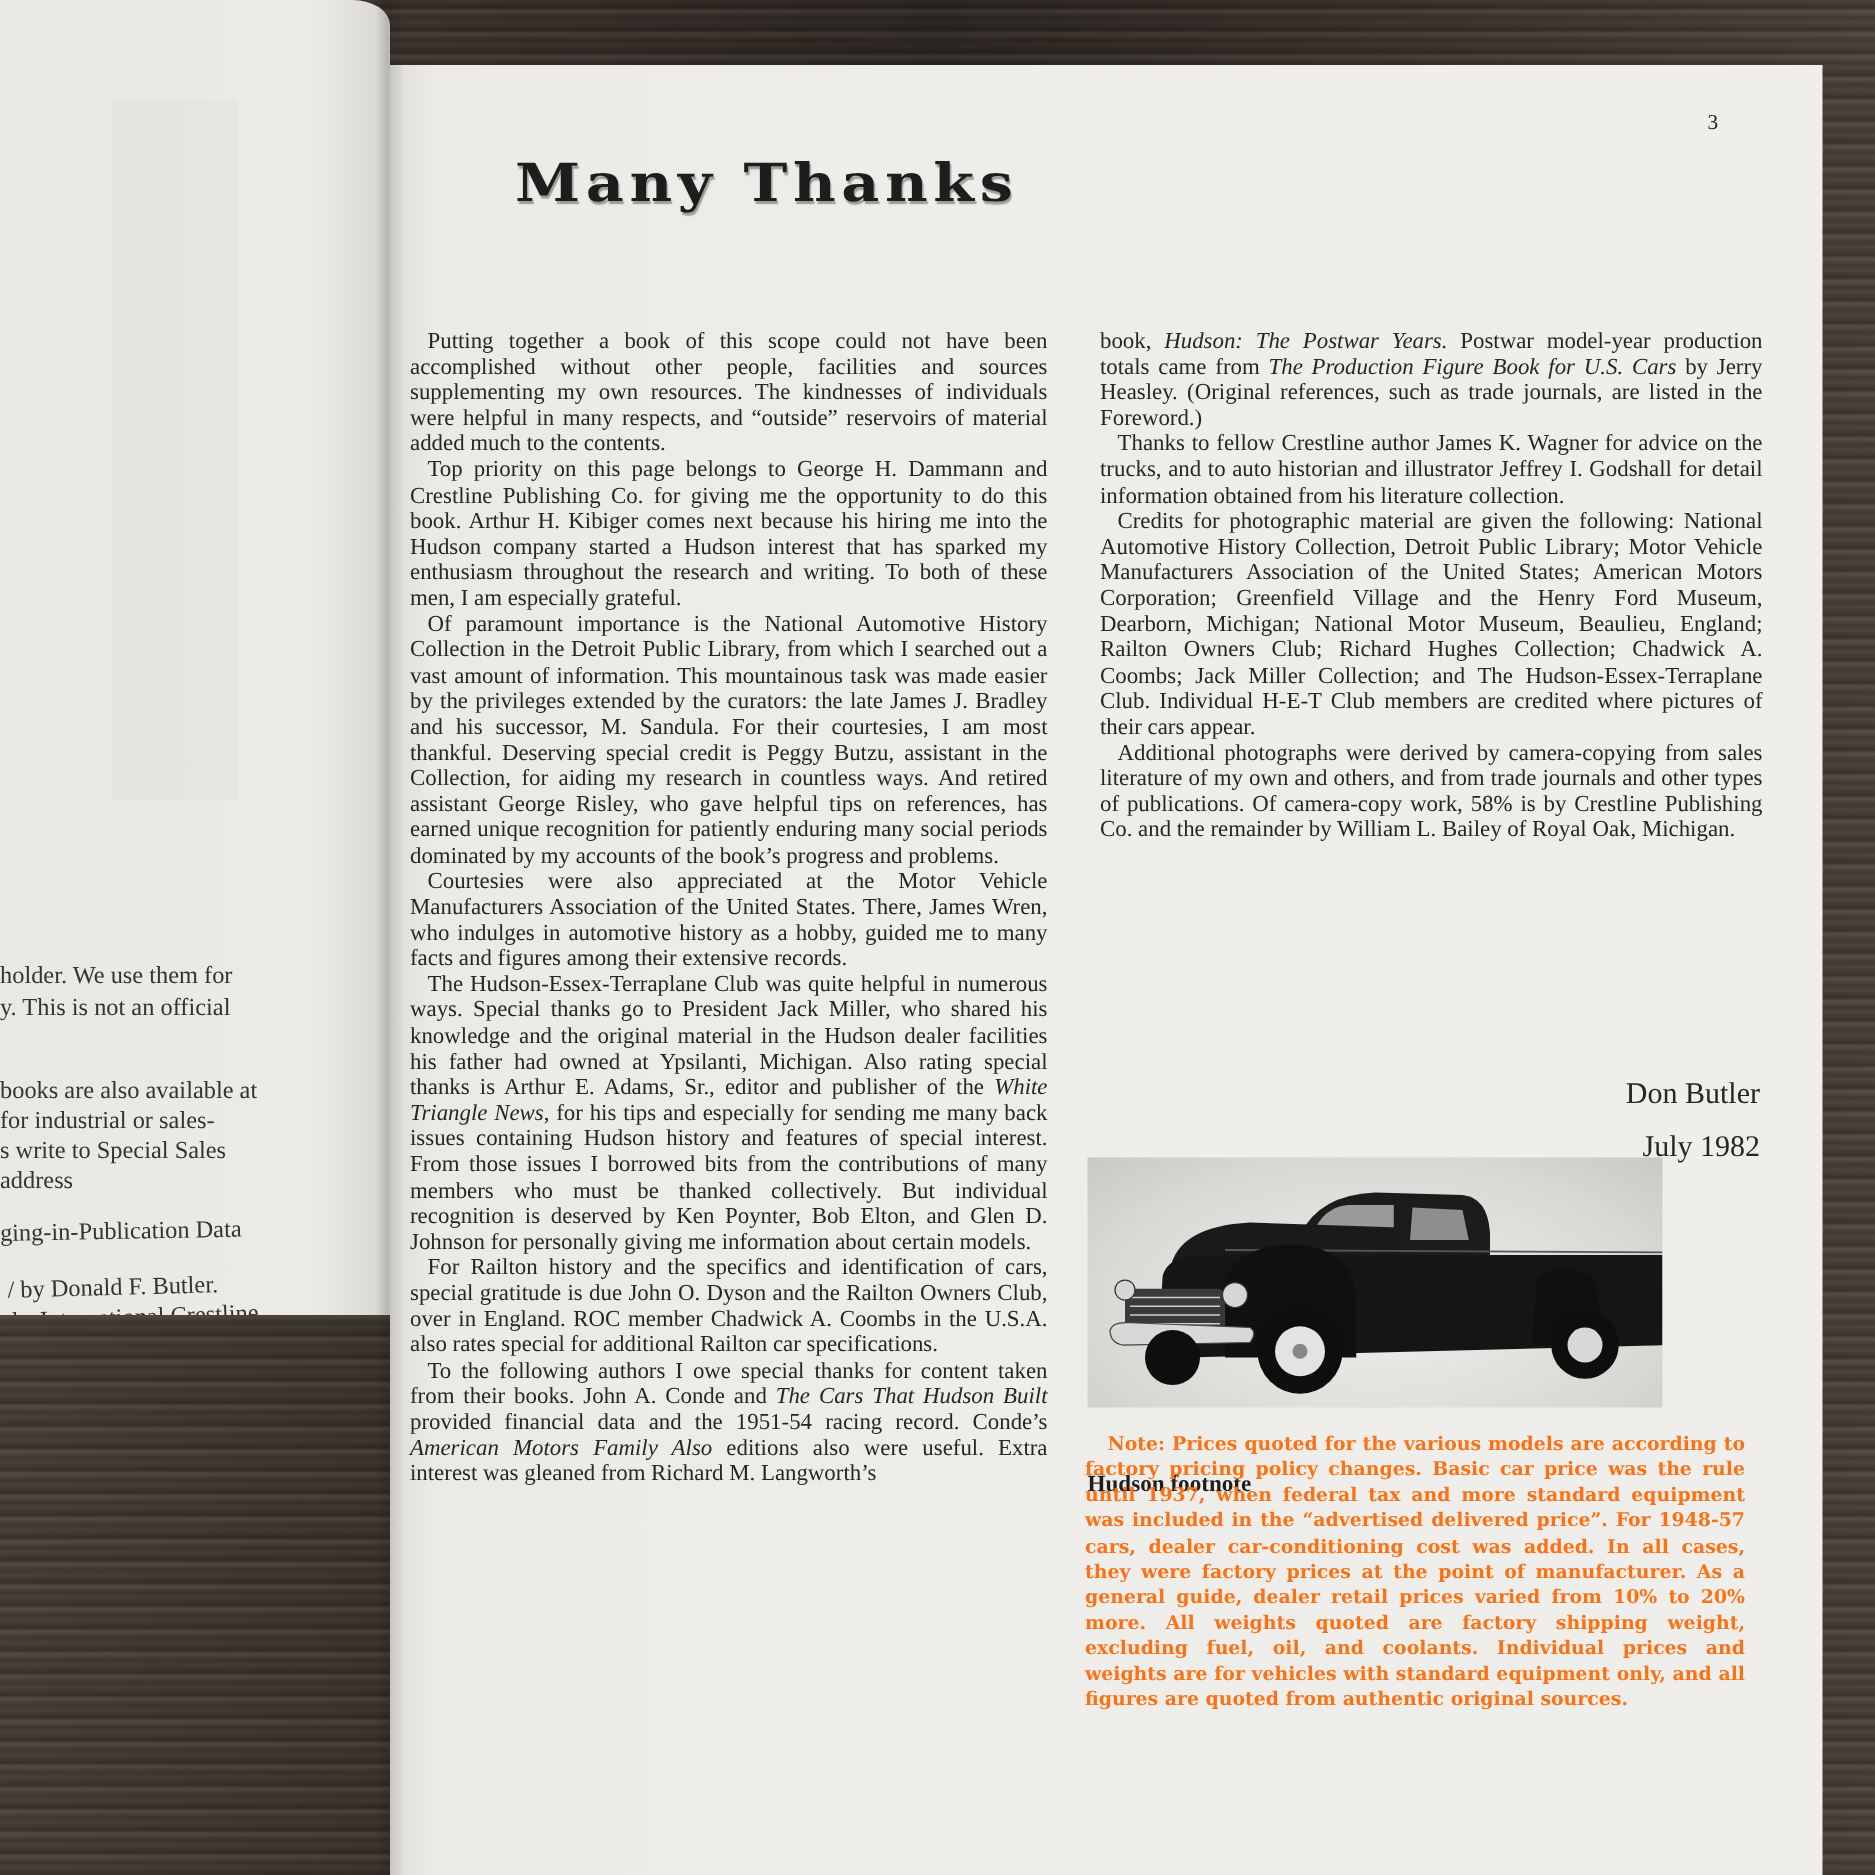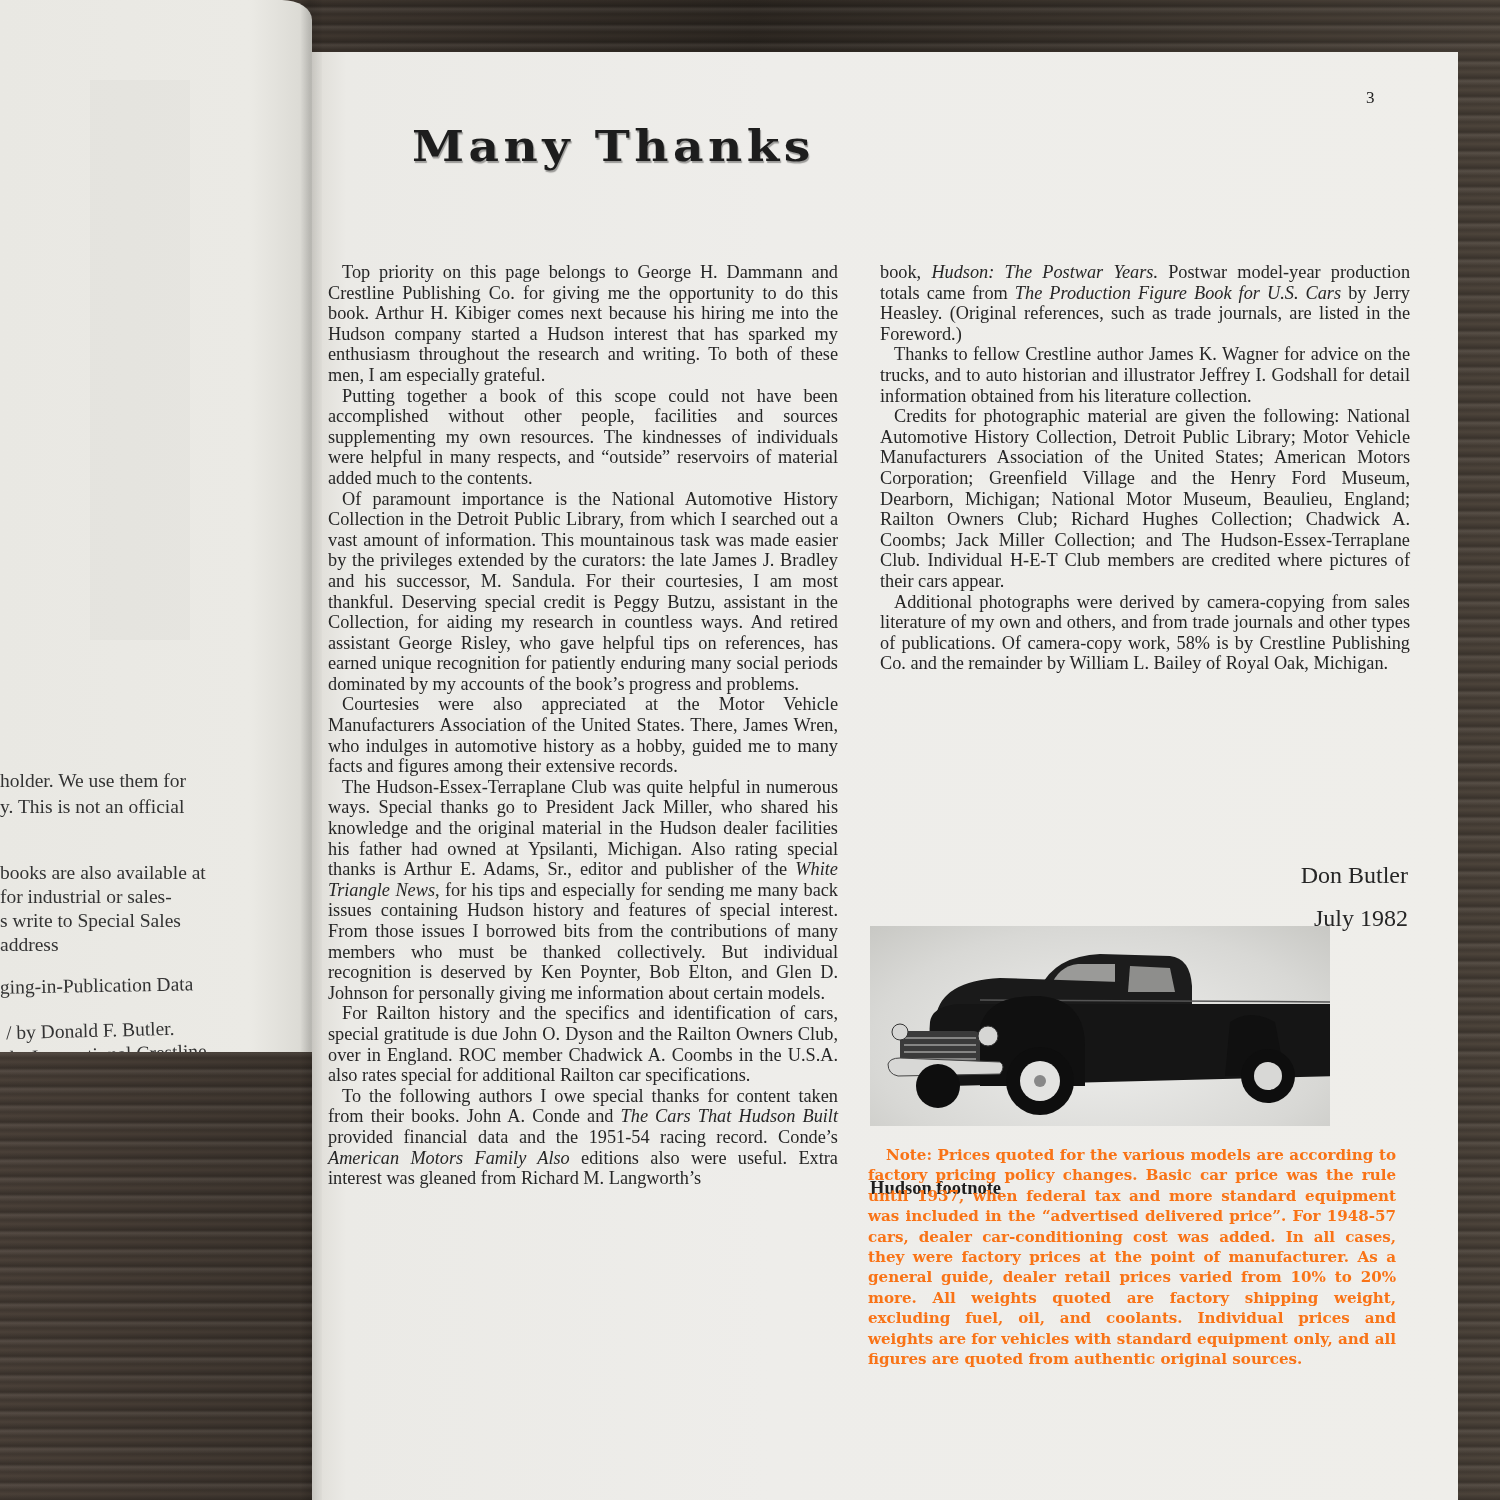--- a/index.html
+++ b/index.html
@@ -105,22 +105,22 @@
   <div class="left-line" style="left:0;top:1272px;transform:rotate(-4deg)">nited States of America</div>
 </div>
 
 <div class="right-page"></div>
 <div class="gutter-shadow"></div>
 
 <div class="page-number">3</div>
 <h1 class="page-title">Many Thanks</h1>
 
 <div class="col col-left">
+  <p>Putting together a book of this scope could not have been accomplished without other people, facilities and sources supplementing my own resources. The kindnesses of individuals were helpful in many respects, and “outside” reservoirs of material added much to the contents.</p>
   <p>Top priority on this page belongs to George H. Dammann and Crestline Publishing Co. for giving me the opportunity to do this book. Arthur H. Kibiger comes next because his hiring me into the Hudson company started a Hudson interest that has sparked my enthusiasm throughout the research and writing. To both of these men, I am especially grateful.</p>
-  <p>Putting together a book of this scope could not have been accomplished without other people, facilities and sources supplementing my own resources. The kindnesses of individuals were helpful in many respects, and “outside” reservoirs of material added much to the contents.</p>
   <p>Of paramount importance is the National Automotive History Collection in the Detroit Public Library, from which I searched out a vast amount of information. This mountainous task was made easier by the privileges extended by the curators: the late James J. Bradley and his successor, M. Sandula. For their courtesies, I am most thankful. Deserving special credit is Peggy Butzu, assistant in the Collection, for aiding my research in countless ways. And retired assistant George Risley, who gave helpful tips on references, has earned unique recognition for patiently enduring many social periods dominated by my accounts of the book’s progress and problems.</p>
   <p>Courtesies were also appreciated at the Motor Vehicle Manufacturers Association of the United States. There, James Wren, who indulges in automotive history as a hobby, guided me to many facts and figures among their extensive records.</p>
   <p><span>The Hudson-Essex-Terraplane Club was quite helpful in numerous ways. Special thanks go to President Jack Miller, who shared his knowledge and the original material in the Hudson dealer facilities his father had owned at Ypsilanti, Michigan. Also rating special thanks is Arthur E. Adams, Sr., editor and publisher of the </span><i>White Triangle News</i><span>, for his tips and especially for sending me many back issues containing Hudson history and features of special interest. From those issues I borrowed bits from the contributions of many members who must be thanked collectively. But individual recognition is deserved by Ken Poynter, Bob Elton, and Glen D. Johnson for personally giving me information about certain models.</span></p>
   <p>For Railton history and the specifics and identification of cars, special gratitude is due John O. Dyson and the Railton Owners Club, over in England. ROC member Chadwick A. Coombs in the U.S.A. also rates special for additional Railton car specifications.</p>
   <p><span>To the following authors I owe special thanks for content taken from their books. John A. Conde and </span><i>The Cars That Hudson Built</i><span> provided financial data and the 1951-54 racing record. Conde’s </span><i>American Motors Family Also</i><span> editions also were useful. Extra interest was gleaned from Richard M. Langworth’s</span></p>
 </div>
 
 <div class="col col-right">
   <p class="first"><span>book, </span><i>Hudson: The Postwar Years.</i><span> Postwar model-year production totals came from </span><i>The Production Figure Book for U.S. Cars</i><span> by Jerry Heasley. (Original references, such as trade journals, are listed in the Foreword.)</span></p>
   <p>Thanks to fellow Crestline author James K. Wagner for advice on the trucks, and to auto historian and illustrator Jeffrey I. Godshall for detail information obtained from his literature collection.</p>

